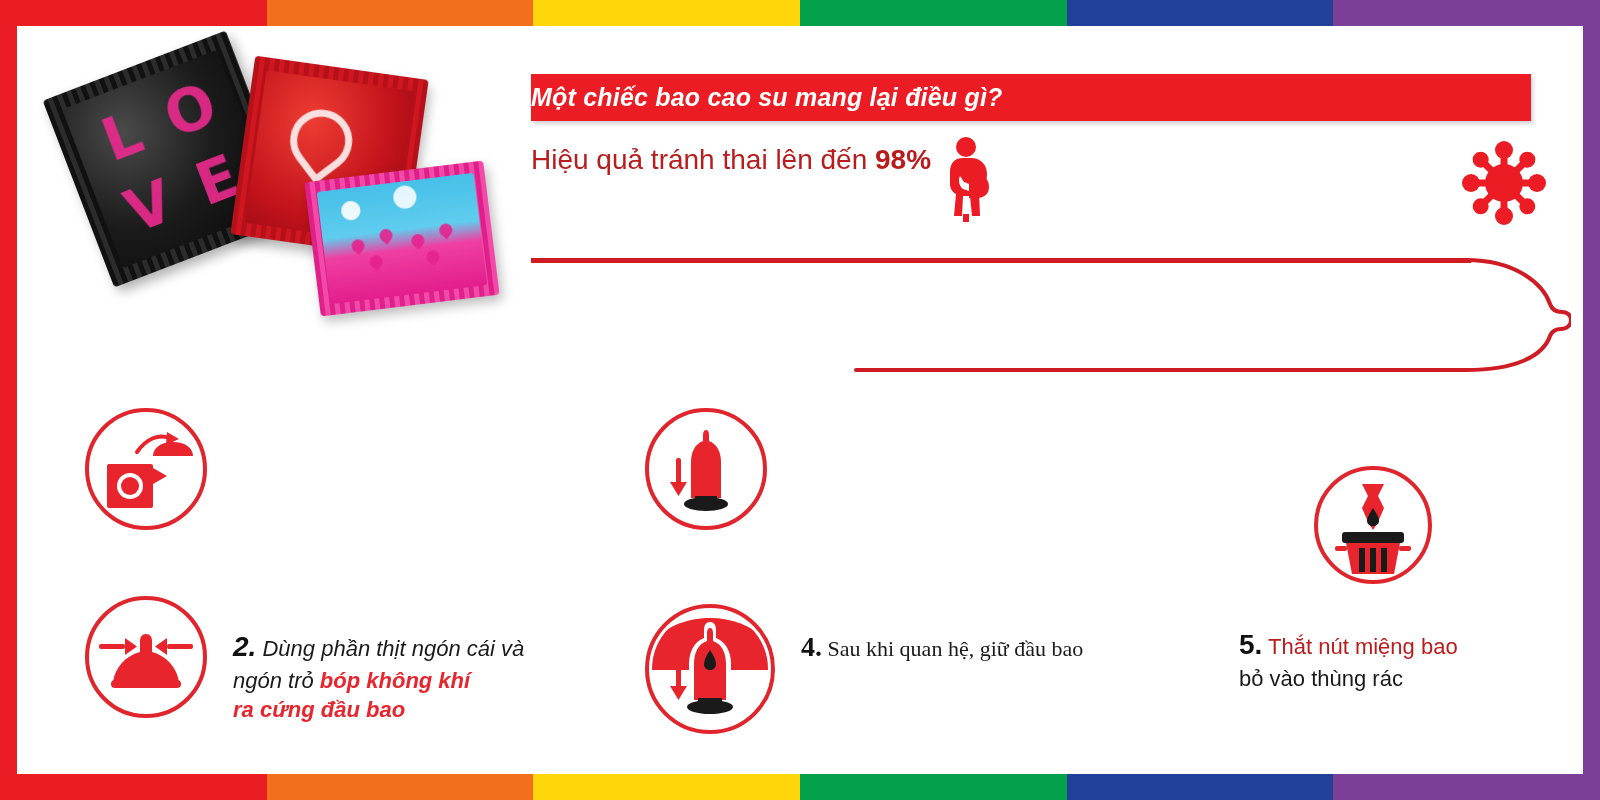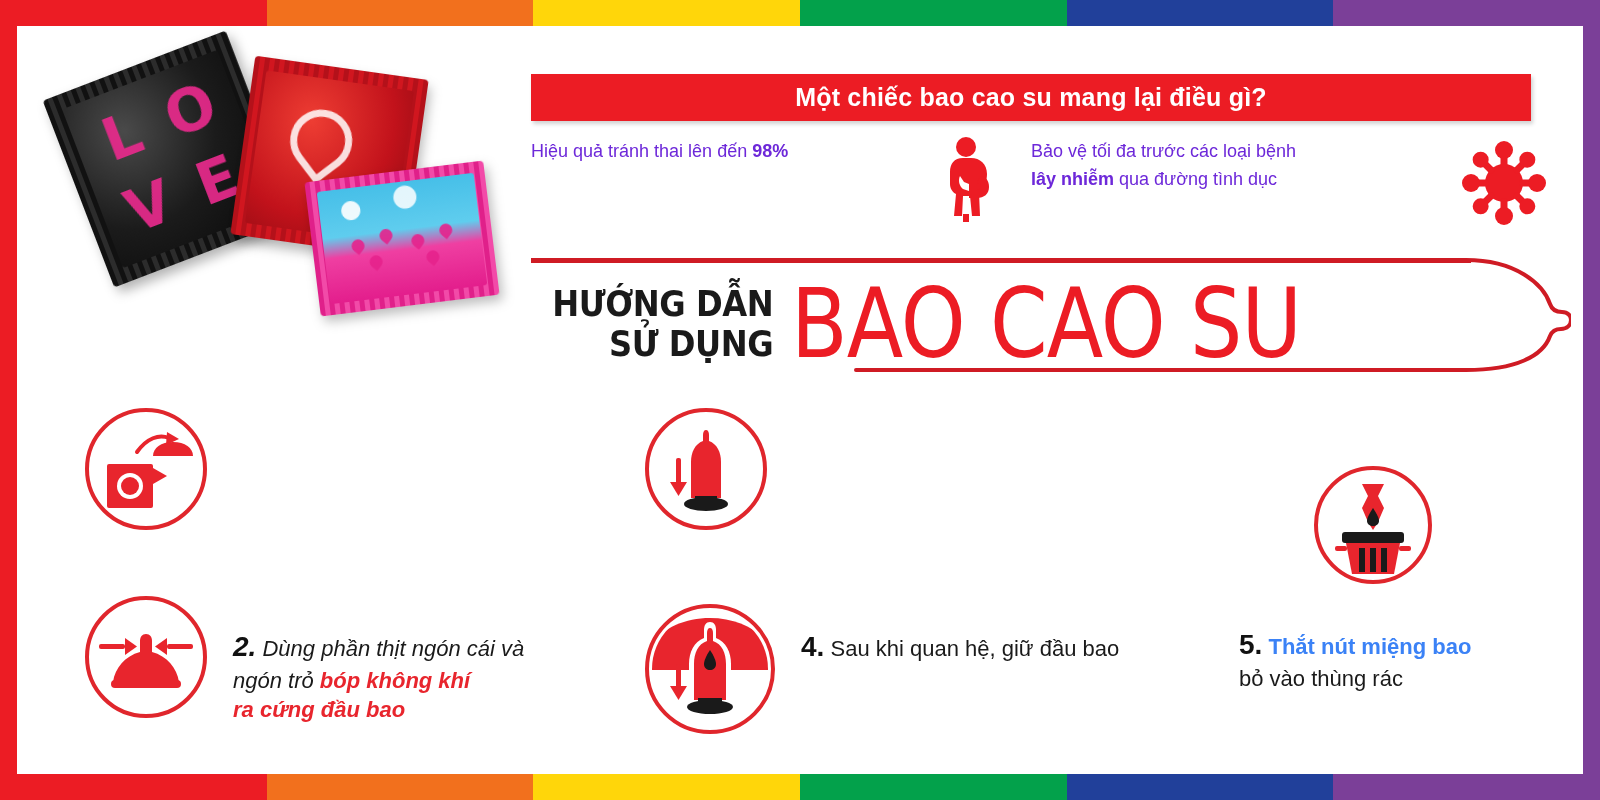--- a/index.html
+++ b/index.html
@@ -134,45 +134,46 @@
     position: absolute; width: 13px; height: 13px; background: #e6228c;
     border-radius: 50% 50% 50% 0; transform: rotate(-45deg); opacity:.9;
   }
 
   
   .head-bar {
     position: absolute;
     left: 514px; top: 48px;
     width: 1000px; height: 47px;
     background: #ec1c24;
-    display: flex; align-items: center; justify-content: center;
+    display: flex; align-items: center; justify-content: flex-start;
     box-shadow: 2px 3px 4px rgba(0,0,0,.18);
+    font-style: italic;
   }
   .head-bar .title {
     color: #ffffff;
     font-size: 25px;
     font-weight: 700;
     letter-spacing: .2px;
     white-space: nowrap;
   }
 
   
   .benefits {
     position: absolute;
     left: 514px; top: 112px;
     width: 1050px; height: 90px;
   }
   .benefit {
     position: absolute;
     display: flex; align-items: flex-start;
   }
   .benefit .txt {
-    font-size: 18px;
+    font-size: 28px;
     line-height: 1.55;
-    color: #6d28d9;
+    color: #b91c1c;
     font-weight: 400;
     white-space: nowrap;
   }
   .benefit .txt b { font-weight: 700; }
 
   .benefit-a { left: 0;   top: 0; width: 430px; }
   .benefit-b { left: 500px; top: 0; width: 450px; }
 
   .icon-preg {
     position: absolute; left: 405px; top: -2px;
@@ -260,32 +261,32 @@
   .step-2 { left: 68px; top: 570px; }
   .step-2 .circle { width: 122px; height: 122px; }
   .step-2 .body { margin-left: 26px; margin-top: 32px; font-style: italic; }
 
   .step-3 { left: 628px; top: 382px; }
   .step-3 .circle { width: 122px; height: 122px; }
   .step-3 .body { margin-left: 26px; margin-top: 16px; }
 
   .step-4 { left: 628px; top: 578px; }
   .step-4 .circle { width: 130px; height: 130px; }
-  .step-4 .body { margin-left: 26px; margin-top: 24px; }
+  .step-4 .body { margin-left: 26px; margin-top: 24px; font-family: Liberation Serif, serif; }
 
   .step-5 { left: 1297px; top: 440px; }
   .step-5 .circle { width: 118px; height: 118px; }
   .step-5-text {
     position: absolute;
     left: 1222px; top: 600px;
     font-size: 22px; line-height: 1.34; color: #1a1a1a;
     white-space: nowrap;
   }
   .step-5-text .num { font-weight: 700; font-size: 28px; color: #111; }
-  .step-5-text .hi { color: #3b82f6; font-weight: 700; }
+  .step-5-text .hi { color: #b91c1c; font-weight: 400; }
 
   svg { display: block; }
 </style>
 </head>
 <body>
 
 <div id="poster">
 
   <div class="rainbow-strip top">
     <span style="background:#ec1c24"></span>
@@ -362,26 +363,20 @@
           <path d="M27 22 C18 22 14 28 14 36 L14 48 C14 52 16 56 20 58
                    L18 80 L26 80 L27 60 L34 60 L36 80 L44 80 L43 56
                    C49 52 51 44 51 38 C51 28 44 22 35 22 Z" fill="#ec1c24"></path>
           <path d="M44 40 C50 40 53 45 53 51 C53 58 48 62 41 62 L33 62 L33 54 L41 54
                    C44 54 45 52 45 50 C45 48 44 47 41 47 Z" fill="#ec1c24"></path>
           <path d="M24 40 C22 44 23 50 27 53 L33 55 L33 48 L28 46 Z" fill="#ffffff"></path>
           <rect x="27" y="78" width="6" height="8" fill="#ec1c24"></rect>
         </svg>
       </div>
 
-      <div class="benefit benefit-b">
-        <div class="txt">
-          <span>Bảo vệ tối đa trước các loại bệnh</span><br>
-          <b>lây nhiễm</b><span> qua đường tình dục</span>
-        </div>
-      </div>
 
       <div class="icon-virus">
         <svg viewBox="0 0 86 86" width="86" height="86" aria-hidden="true">
           <g fill="#ec1c24">
             <circle cx="43" cy="43" r="19"></circle>
             <g>
               <rect x="39.5" y="8" width="7" height="20" rx="3"></rect>
                 <circle cx="43" cy="10" r="9"></circle>
               <rect x="39.5" y="58" width="7" height="20" rx="3"></rect>
                 <circle cx="43" cy="76" r="9"></circle>
@@ -410,27 +405,20 @@
       <svg viewBox="0 0 1040 128" width="1040" height="128" aria-hidden="true">
         <path d="M0 10 L935 10 C985 10 1012 34 1019 54
                  C1021 60 1025 62 1031 62
                  C1037 62 1040 66 1040 70
                  C1040 75 1036 79 1030 79
                  C1024 79 1021 81 1019 86
                  C1012 106 985 120 935 120 L325 120" fill="none" stroke="#cf1b24" stroke-width="4" stroke-linecap="round"></path>
       </svg>
     </div>
 
-    <div class="main-title">
-      <div class="mt-left">
-        <div>HƯỚNG DẪN</div>
-        <div>SỬ DỤNG</div>
-      </div>
-      <div class="mt-right">BAO CAO SU</div>
-    </div>
 
     <div class="step step-1">
       <div class="circle">
         <svg viewBox="0 0 114 114" width="114" height="114" aria-hidden="true">
           <g fill="#e8252d">
             <rect x="18" y="52" width="46" height="44" rx="2"></rect>
             <circle cx="41" cy="74" r="13" fill="#ffffff"></circle>
             <circle cx="41" cy="74" r="9"></circle>
             <path d="M64 56 L78 64 L64 72 Z"></path>
             <path d="M48 40 C58 26 70 22 80 26" fill="none" stroke="#e8252d" stroke-width="4" stroke-linecap="round" stroke-dasharray="0"></path>

